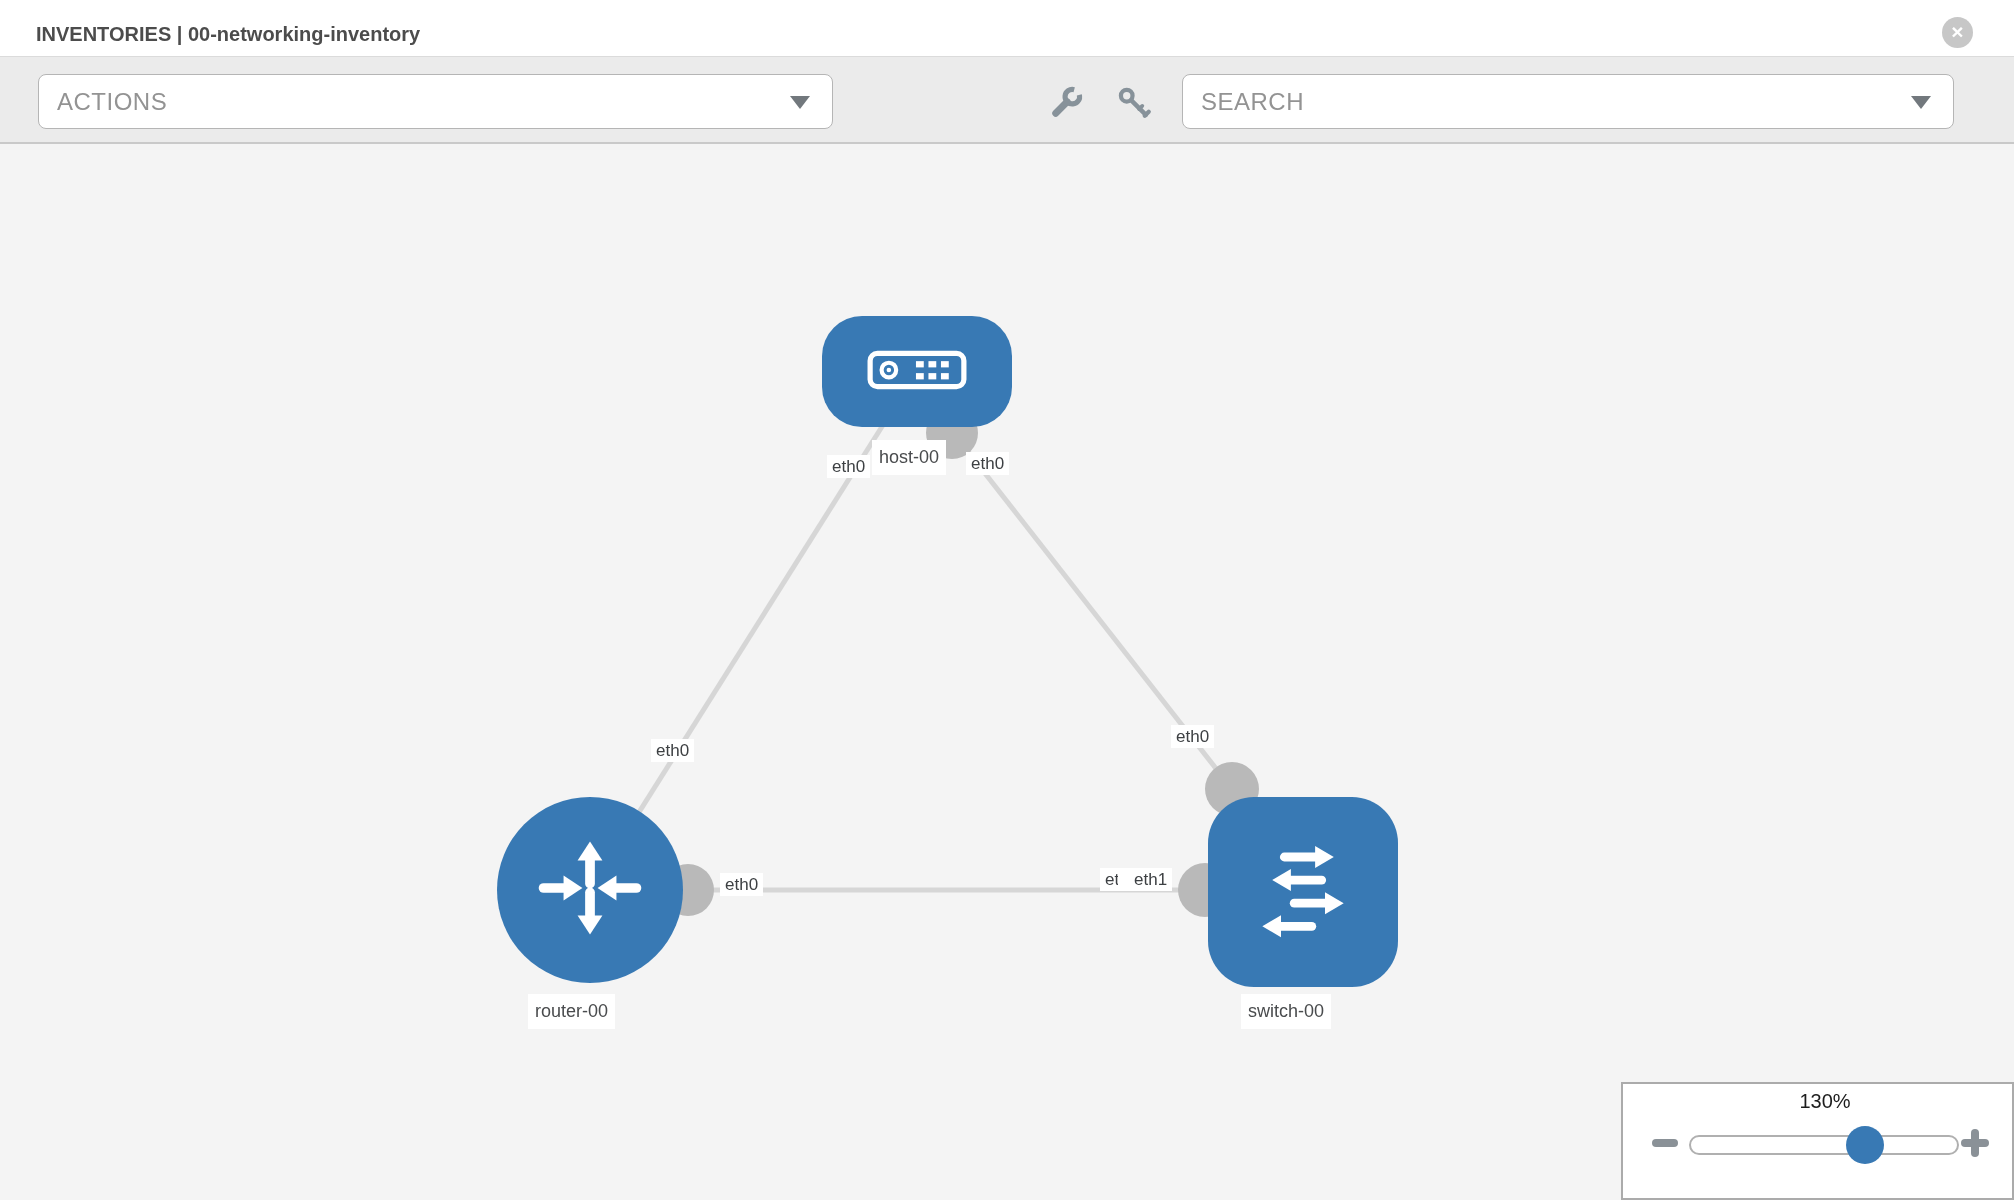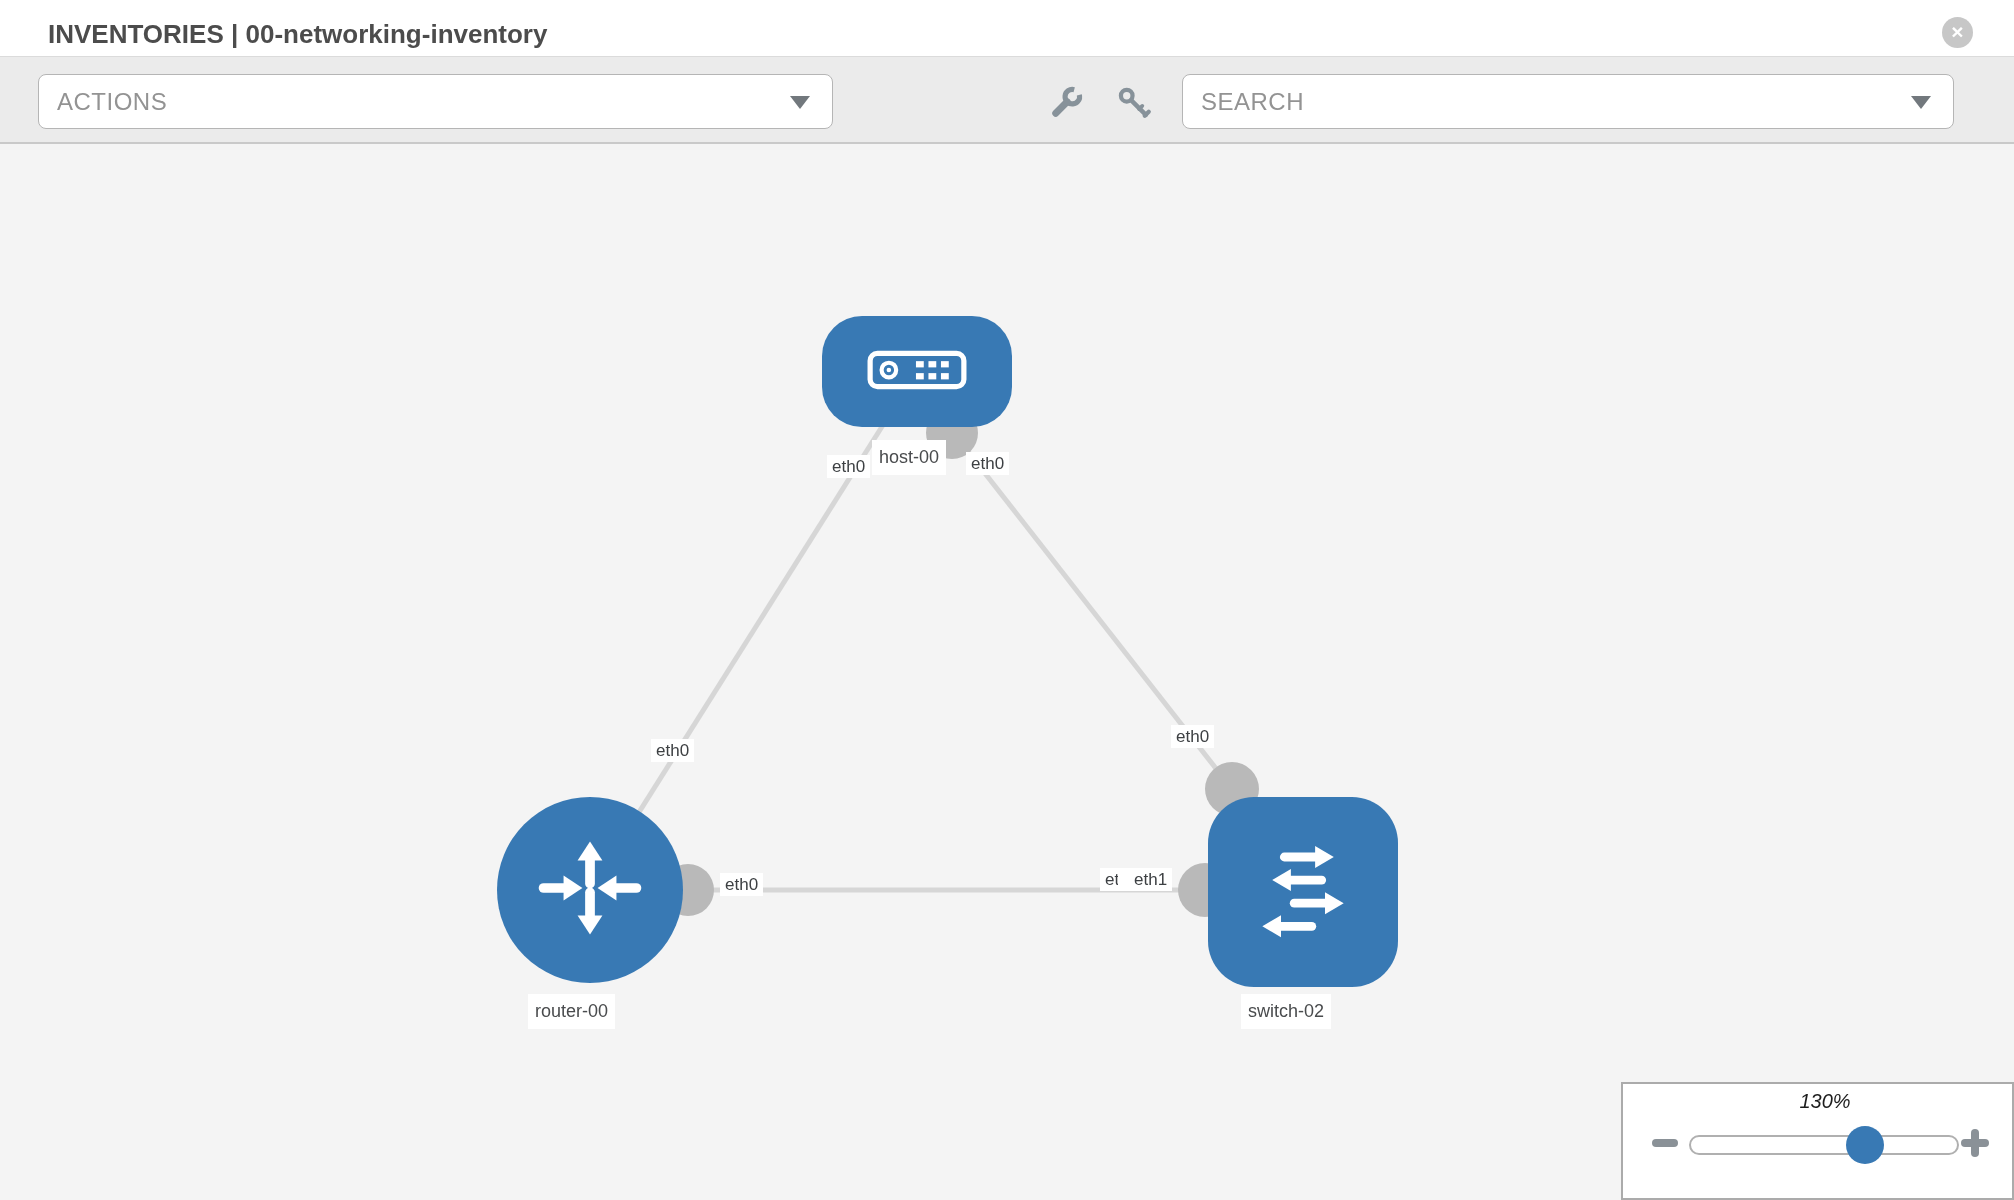--- a/index.html
+++ b/index.html
@@ -1,22 +1,22 @@
 <!DOCTYPE html>
 <html><head>
 <meta charset="utf-8">
 <style>
   html,body{margin:0;padding:0;background:#fff;}
   .root{position:relative;width:2014px;height:1200px;overflow:hidden;
         font-family:"Liberation Sans","DejaVu Sans",sans-serif;background:#f4f4f4;}
 
   
   .header{position:absolute;left:0;top:0;width:2014px;height:68px;background:#ffffff;z-index:10;}
-  .page-title{position:absolute;left:48px;top:0;height:80px;line-height:68px;
-              font-size:26px;font-weight:bold;color:#4c4c4c;white-space:nowrap;}
+  .page-title{position:absolute;left:36px;top:0;height:80px;line-height:68px;
+              font-size:20px;font-weight:bold;color:#4c4c4c;white-space:nowrap;}
   .close-btn{position:absolute;left:1942px;top:17px;width:31px;height:31px;border-radius:50%;
              background:#c7c7c7;color:#ffffff;font-size:21px;font-weight:bold;
              text-align:center;line-height:30px;cursor:pointer;z-index:11;}
 
   
   .toolbar{position:absolute;left:0;top:56px;width:2014px;height:85px;background:#ebebeb;
            border-top:1px solid #dbdbdb;border-bottom:2px solid #c9c9c9;z-index:10;}
   .dropdown{position:absolute;top:17px;height:55px;background:#ffffff;border:1px solid #b5b5b5;
             border-radius:8px;box-sizing:border-box;cursor:pointer;}
   .dropdown .dd-label{position:absolute;left:18px;top:0;height:53px;line-height:53px;
@@ -39,21 +39,21 @@
   .node-router{left:497px;top:797px;width:186px;height:186px;border-radius:50%;}
   .node-switch{left:1208px;top:797px;width:190px;height:190px;border-radius:46px;}
 
   .chip{position:absolute;background:#ffffff;color:#3d4043;font-size:17px;line-height:21px;
         padding:1px 5px;white-space:nowrap;z-index:4;text-align:center;}
   .node-label{position:absolute;background:#ffffff;color:#494b4d;font-size:18px;line-height:31px;
         padding:2px 7px;white-space:nowrap;z-index:4;}
 
   
   .zoom-panel{position:absolute;left:1621px;top:1082px;width:393px;height:118px;background:#ffffff;
-              border:2px solid #ababab;box-sizing:border-box;z-index:12;font-style:italic;}
+              border:2px solid #ababab;box-sizing:border-box;z-index:12;}
   .zoom-value{position:absolute;left:68px;top:6px;width:268px;text-align:center;
               font-size:20px;color:#1d1d1d;}
   .zoom-minus{position:absolute;left:29px;top:55px;width:26px;height:8px;border-radius:4px;
               background:#8a9197;cursor:pointer;}
   .zoom-plus{position:absolute;left:338px;top:45px;width:28px;height:28px;cursor:pointer;}
   .zoom-plus .pv{position:absolute;left:10px;top:0;width:8px;height:28px;border-radius:4px;background:#8a9197;}
   .zoom-plus .ph{position:absolute;left:0;top:10px;width:28px;height:8px;border-radius:4px;background:#8a9197;}
   .zoom-track{position:absolute;left:66px;top:51px;width:270px;height:20px;background:#ffffff;
               border:2px solid #b0b0b0;border-radius:12px;box-sizing:border-box;cursor:pointer;}
   .zoom-thumb{position:absolute;left:223px;top:42px;width:38px;height:38px;border-radius:50%;
@@ -127,21 +127,21 @@
   <div class="chip" style="left:827px;top:455px;">eth0</div>
   <div class="chip" style="left:966px;top:452px;">eth0</div>
   <div class="chip" style="left:651px;top:739px;">eth0</div>
   <div class="chip" style="left:1171px;top:725px;">eth0</div>
   <div class="chip" style="left:720px;top:873px;">eth0</div>
   <div class="chip" style="left:1100px;top:868px;">eth0</div>
   <div class="chip" style="left:1118px;top:868px;padding-left:16px;">eth1</div>
 
   <div class="node-label" style="left:872px;top:440px;">host-00</div>
   <div class="node-label" style="left:528px;top:994px;">router-00</div>
-  <div class="node-label" style="left:1241px;top:994px;">switch-02</div>
+  <div class="node-label" style="left:1241px;top:994px;">switch-00</div>
 
   <div class="header">
     <div class="page-title">INVENTORIES | 00-networking-inventory</div>
   </div>
   <div class="close-btn">×</div>
 
   <div class="toolbar">
     <div class="dropdown dd-actions">
       <span class="dd-label">ACTIONS</span>
       <span class="caret"></span>

